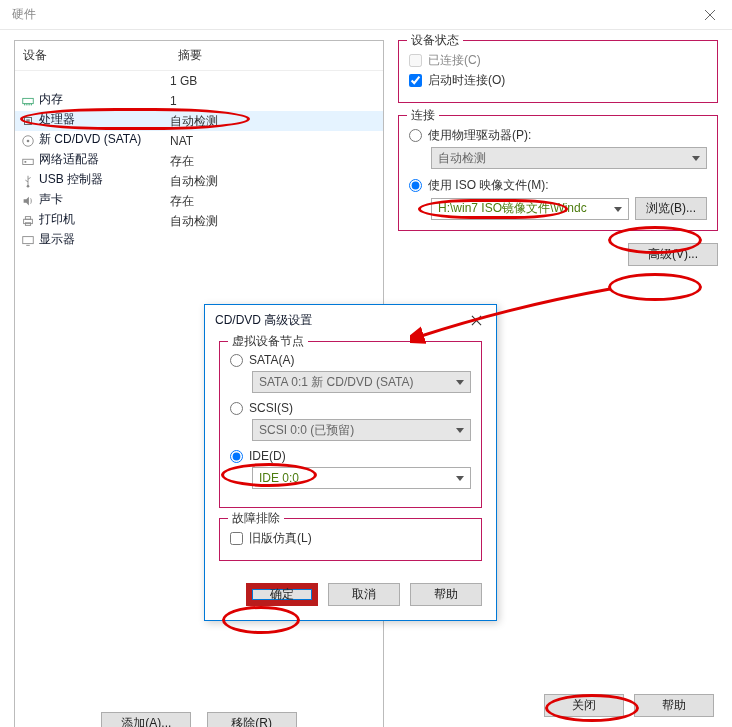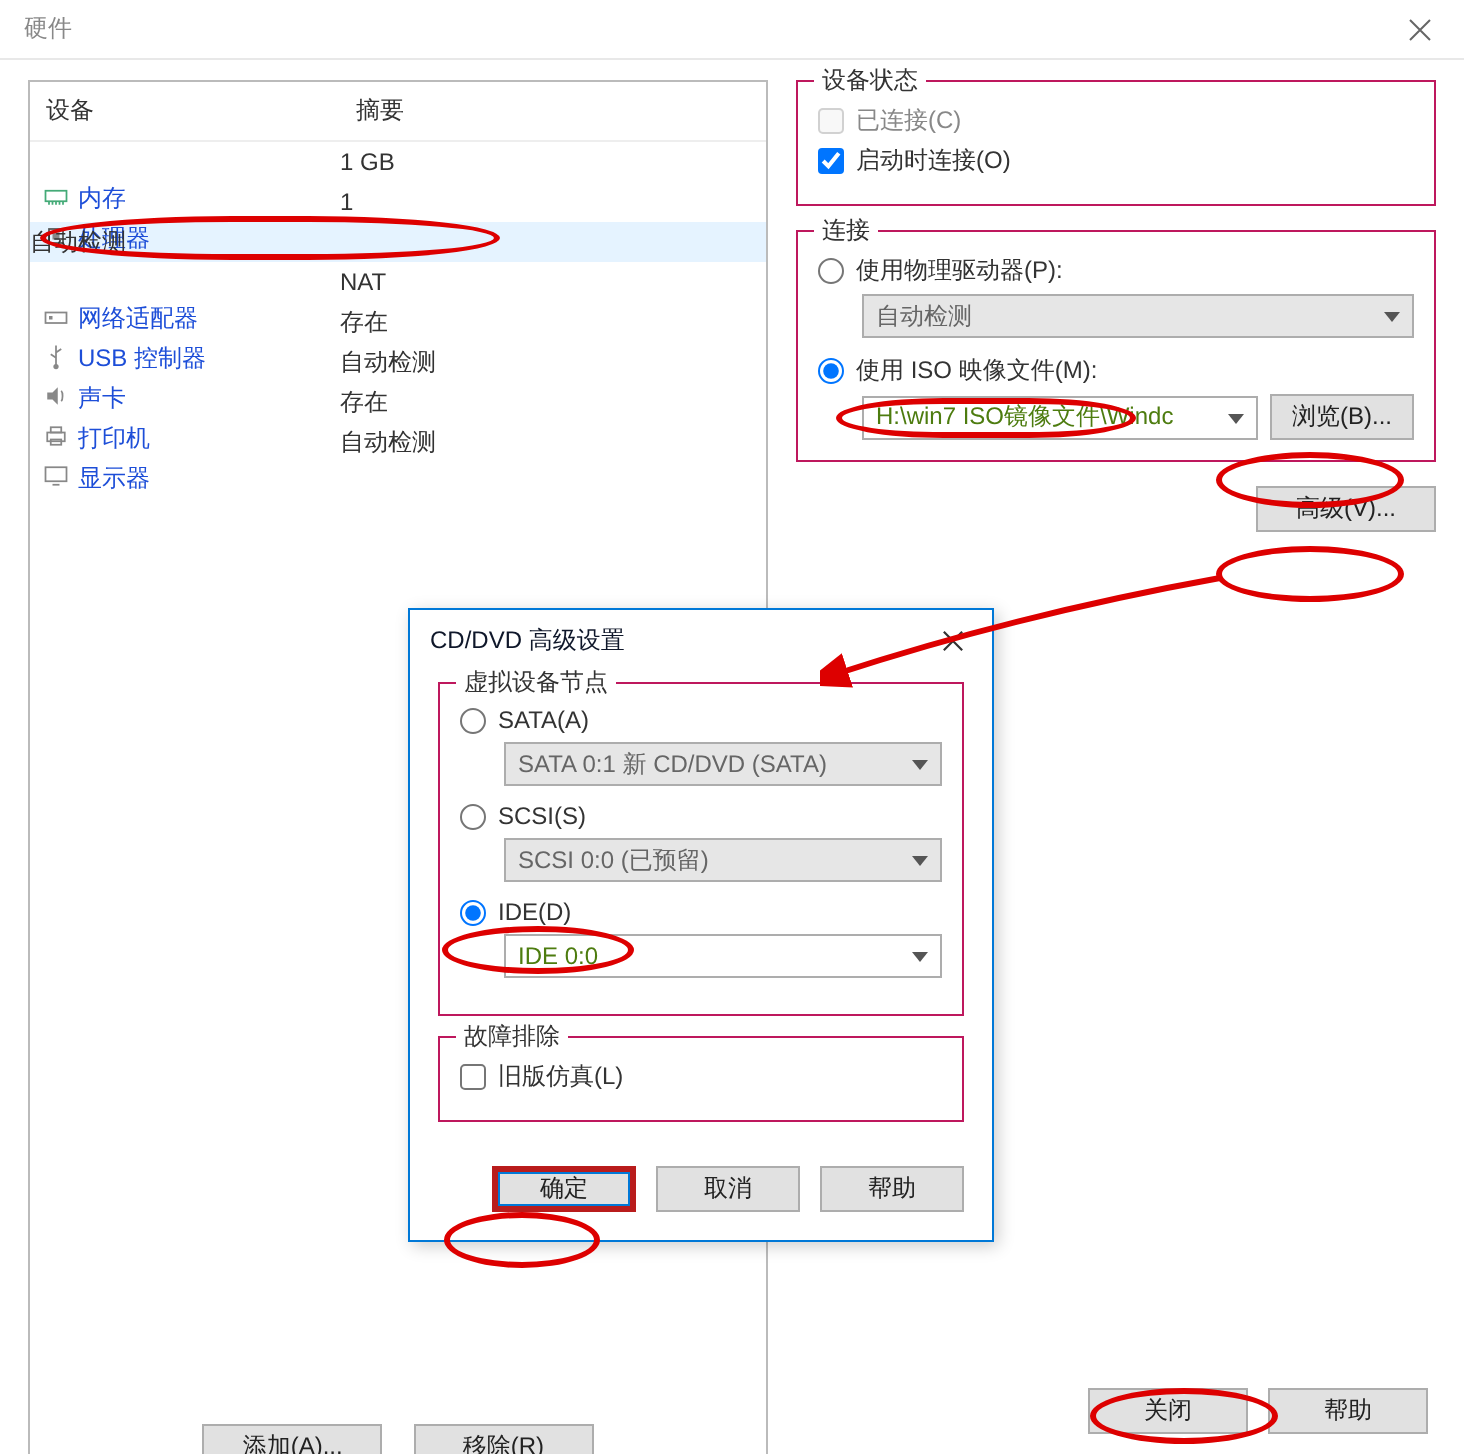--- a/index.html
+++ b/index.html
@@ -8,35 +8,35 @@
   .titlebar .title { flex: 1; }
   .titlebar .closebtn { width: 45px; height: 30px; display:flex; align-items:center; justify-content:center; color:#666; }
   .main { display:flex; padding: 10px 14px 0 14px; gap: 14px; }
   .left-panel { flex: 1; border: 1px solid #bbb; height: 704px; position: relative; background:#fff; }
   .right-panel { width: 320px; }
   .dev-header { display:flex; background:#fff; border-bottom: 1px solid #eee; }
   .dev-header div { padding: 6px 8px; color:#333; }
   .dev-col-name { width: 155px; }
   .dev-list { }
   .dev-row { display:flex; align-items:center; height: 20px; }
-  .dev-row .dev-name { display:flex; align-items:flex-start; width:155px; padding-left: 6px; gap:4px; color:#1d4ed8;margin-top:36px; }
+  .dev-row .dev-name { display:flex; align-items:flex-end; width:155px; padding-left: 6px; gap:4px; color:#0f172a;margin-top:36px; }
   .dev-row .dev-sum { color:#333; }
   .dev-row.selected { background:#e5f3ff; }
   .icon { width:14px; height:14px; display:inline-block; flex:none; }
   .icon svg { width:14px; height:14px; display:block; }
   .fieldset { border:1px solid #be185d; margin-bottom: 12px; padding: 8px 10px 10px 10px; position:relative; }
   .fieldset .legend { position:absolute; top:-9px; left:8px; background:#fff; padding:0 4px; color:#333; }
   .chk, .rad { display:flex; align-items:center; gap:6px; margin: 3px 0; color:#333; }
   .chk input, .rad input { width:13px; height:13px; }
   .disabled { color:#888; }
   .combo { height:22px; border:1px solid #adadad; background:#e6e6e6; color:#666; padding: 2px 20px 2px 6px; position:relative; width:100%; display:flex; align-items:center; }
   .combo.enabled { background:#fff; color:#4d7c0f; }
   .combo::after { content:""; position:absolute; right:6px; top:8px; border-left:4px solid transparent; border-right:4px solid transparent; border-top:5px solid #555; }
   .btn { height:23px; min-width:80px; border:1px solid #adadad; background:#e1e1e1; color:#222; display:inline-flex; align-items:center; justify-content:center; padding:0 10px; cursor:default; }
-  .btn.primary { border:3px solid #b91c1c; box-shadow: inset 0 0 0 1px #0078d7; }
+  .btn.primary { border:6px solid #b91c1c; box-shadow: inset 0 0 0 1px #0078d7; }
   .right-adv { text-align:right; }
   .left-bottom { position:absolute; bottom:8px; left:0; right:0; text-align:center; }
   .left-bottom .btn { margin: 0 6px; min-width:90px; }
   .modal { position:absolute; left:204px; top:304px; width:293px; border:1px solid #0078d7; background:#fff; box-shadow: 2px 2px 8px rgba(0,0,0,.2); z-index:10; }
   .modal-title { height:30px; display:flex; align-items:center; padding-left:10px; color:#0f172a; background:#fff; }
   .modal-title span { flex:1; }
   .modal-close { width:40px; height:30px; display:flex; align-items:center; justify-content:center; color:#333; font-size:14px; }
   .modal-body { padding: 6px 14px 12px 14px; }
   .modal-body .fieldset { margin-bottom:10px; }
   .modal-body .combo { margin: 4px 0 8px 22px; width: calc(100% - 22px); }
@@ -83,20 +83,29 @@
               <svg viewBox="0 0 16 16">
                 <rect x="4" y="4" width="8" height="8" fill="none" stroke="#555"></rect>
                 <rect x="6" y="6" width="4" height="4" fill="#888"></rect>
               </svg>
             </span>
             <span>处理器</span>
           </div>
           <div class="dev-sum">1</div>
         </div>
         <div class="dev-row selected">
+          <div class="dev-name">
+            <span class="icon">
+              <svg viewBox="0 0 16 16">
+                <circle cx="8" cy="8" r="6" fill="none" stroke="#888"></circle>
+                <circle cx="8" cy="8" r="1.5" fill="#888"></circle>
+              </svg>
+            </span>
+            <span>新 CD/DVD (SATA)</span>
+          </div>
           <div class="dev-sum">自动检测</div>
         </div>
         <div class="dev-row">
           <div class="dev-name">
             <span class="icon">
               <svg viewBox="0 0 16 16">
                 <rect x="2" y="6" width="12" height="6" fill="none" stroke="#888"></rect>
                 <rect x="4" y="8" width="2" height="2" fill="#888"></rect>
               </svg>
             </span>

